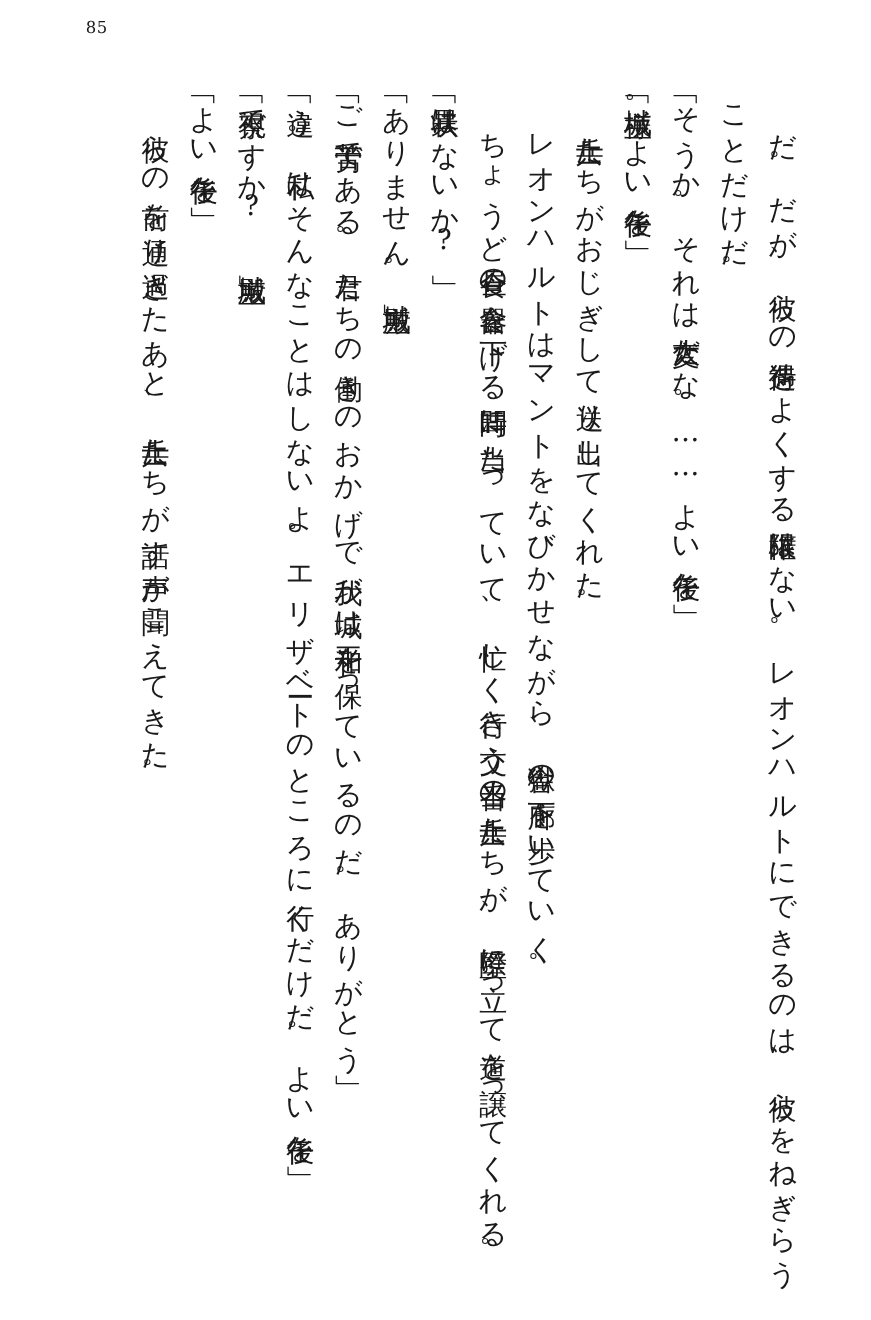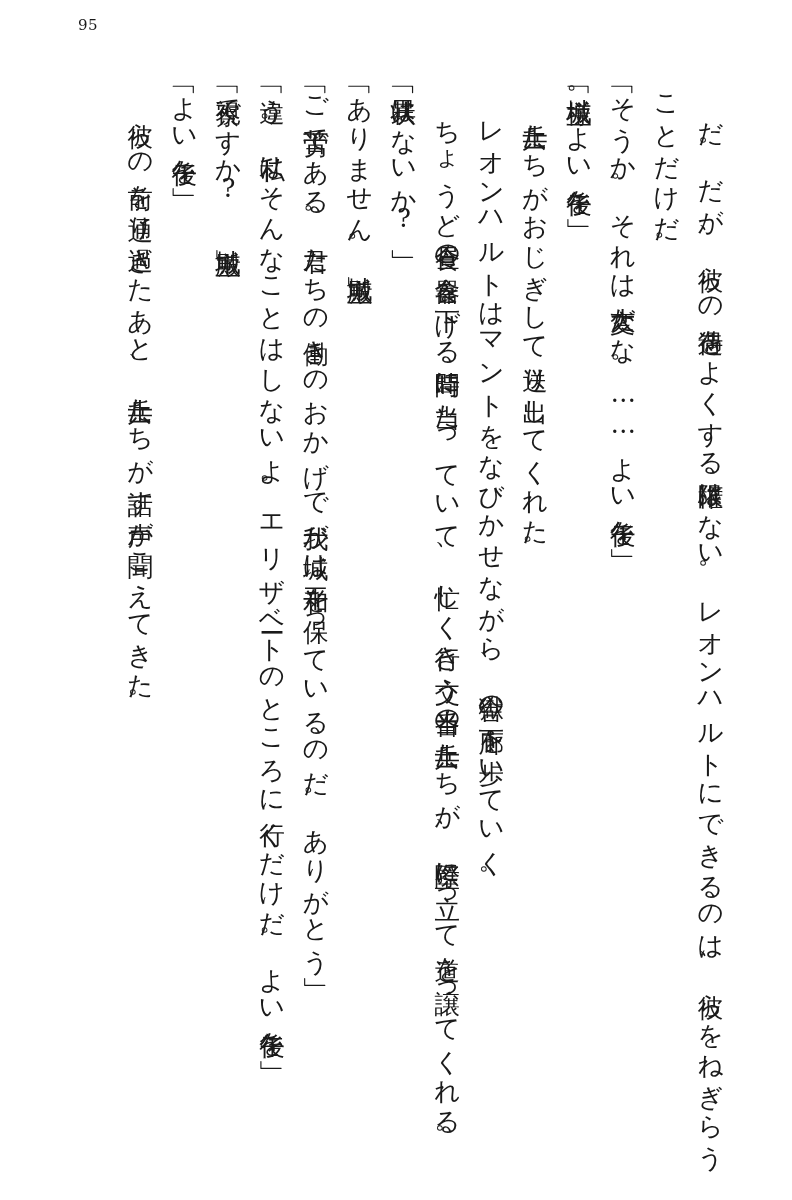--- a/index.html
+++ b/index.html
@@ -46,21 +46,21 @@
   }
   .indent-1 {
     text-indent: 26px;
   }
 </style>
 </head>
 <body>
 
 <div class="page">
 
-  <div class="page-number">95</div>
+  <div class="page-number">85</div>
 
   <div class="body-text">
     <p class="indent-1">だ。だが、彼らの待遇をよくする権限はない。レオンハルトにできるのは、彼らをねぎらうことだけだ。</p>
     <p>「そうか。それは大変だな。……よい午後を」</p>
     <p>「城主様。よい午後を」</p>
     <p class="indent-1">兵士たちがおじぎして送り出してくれた。</p>
     <p class="indent-1">レオンハルトはマントをなびかせながら、獄舎の廊下を歩いていく。</p>
     <p class="indent-1">ちょうど昼食の食器を下げる時間に当たっていて、忙しく行き交う当番の兵士たちが、壁際に立って道を譲ってくれる。</p>
     <p>「異状はないか?」</p>
     <p>「ありません。城主殿」</p>

